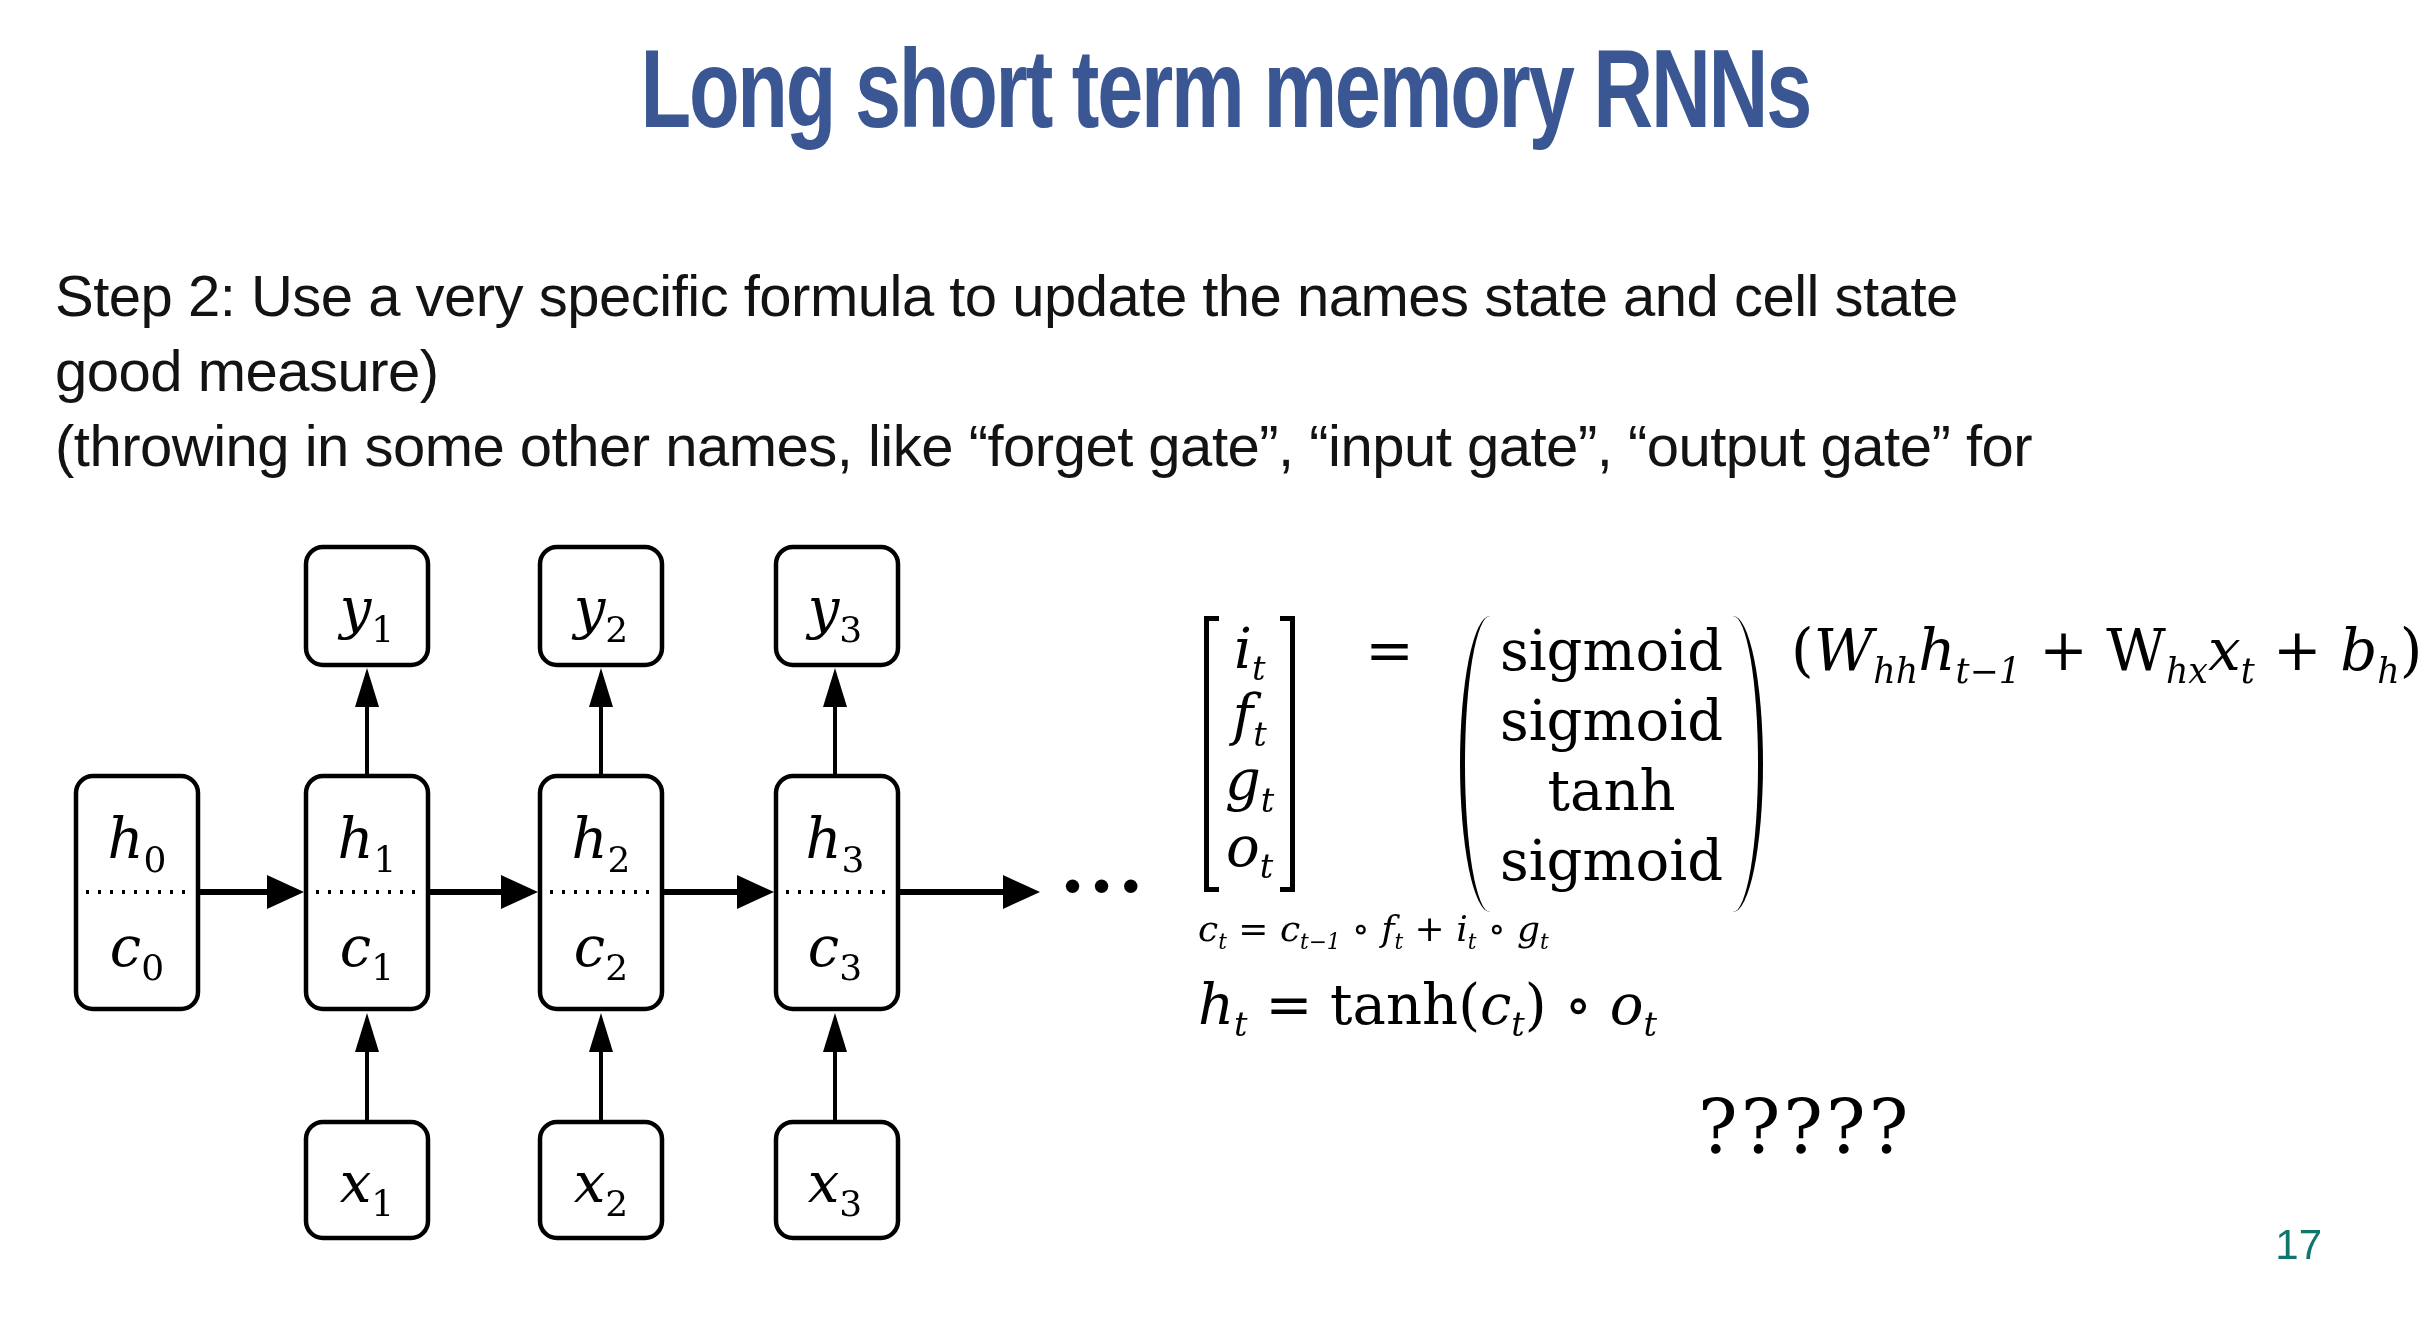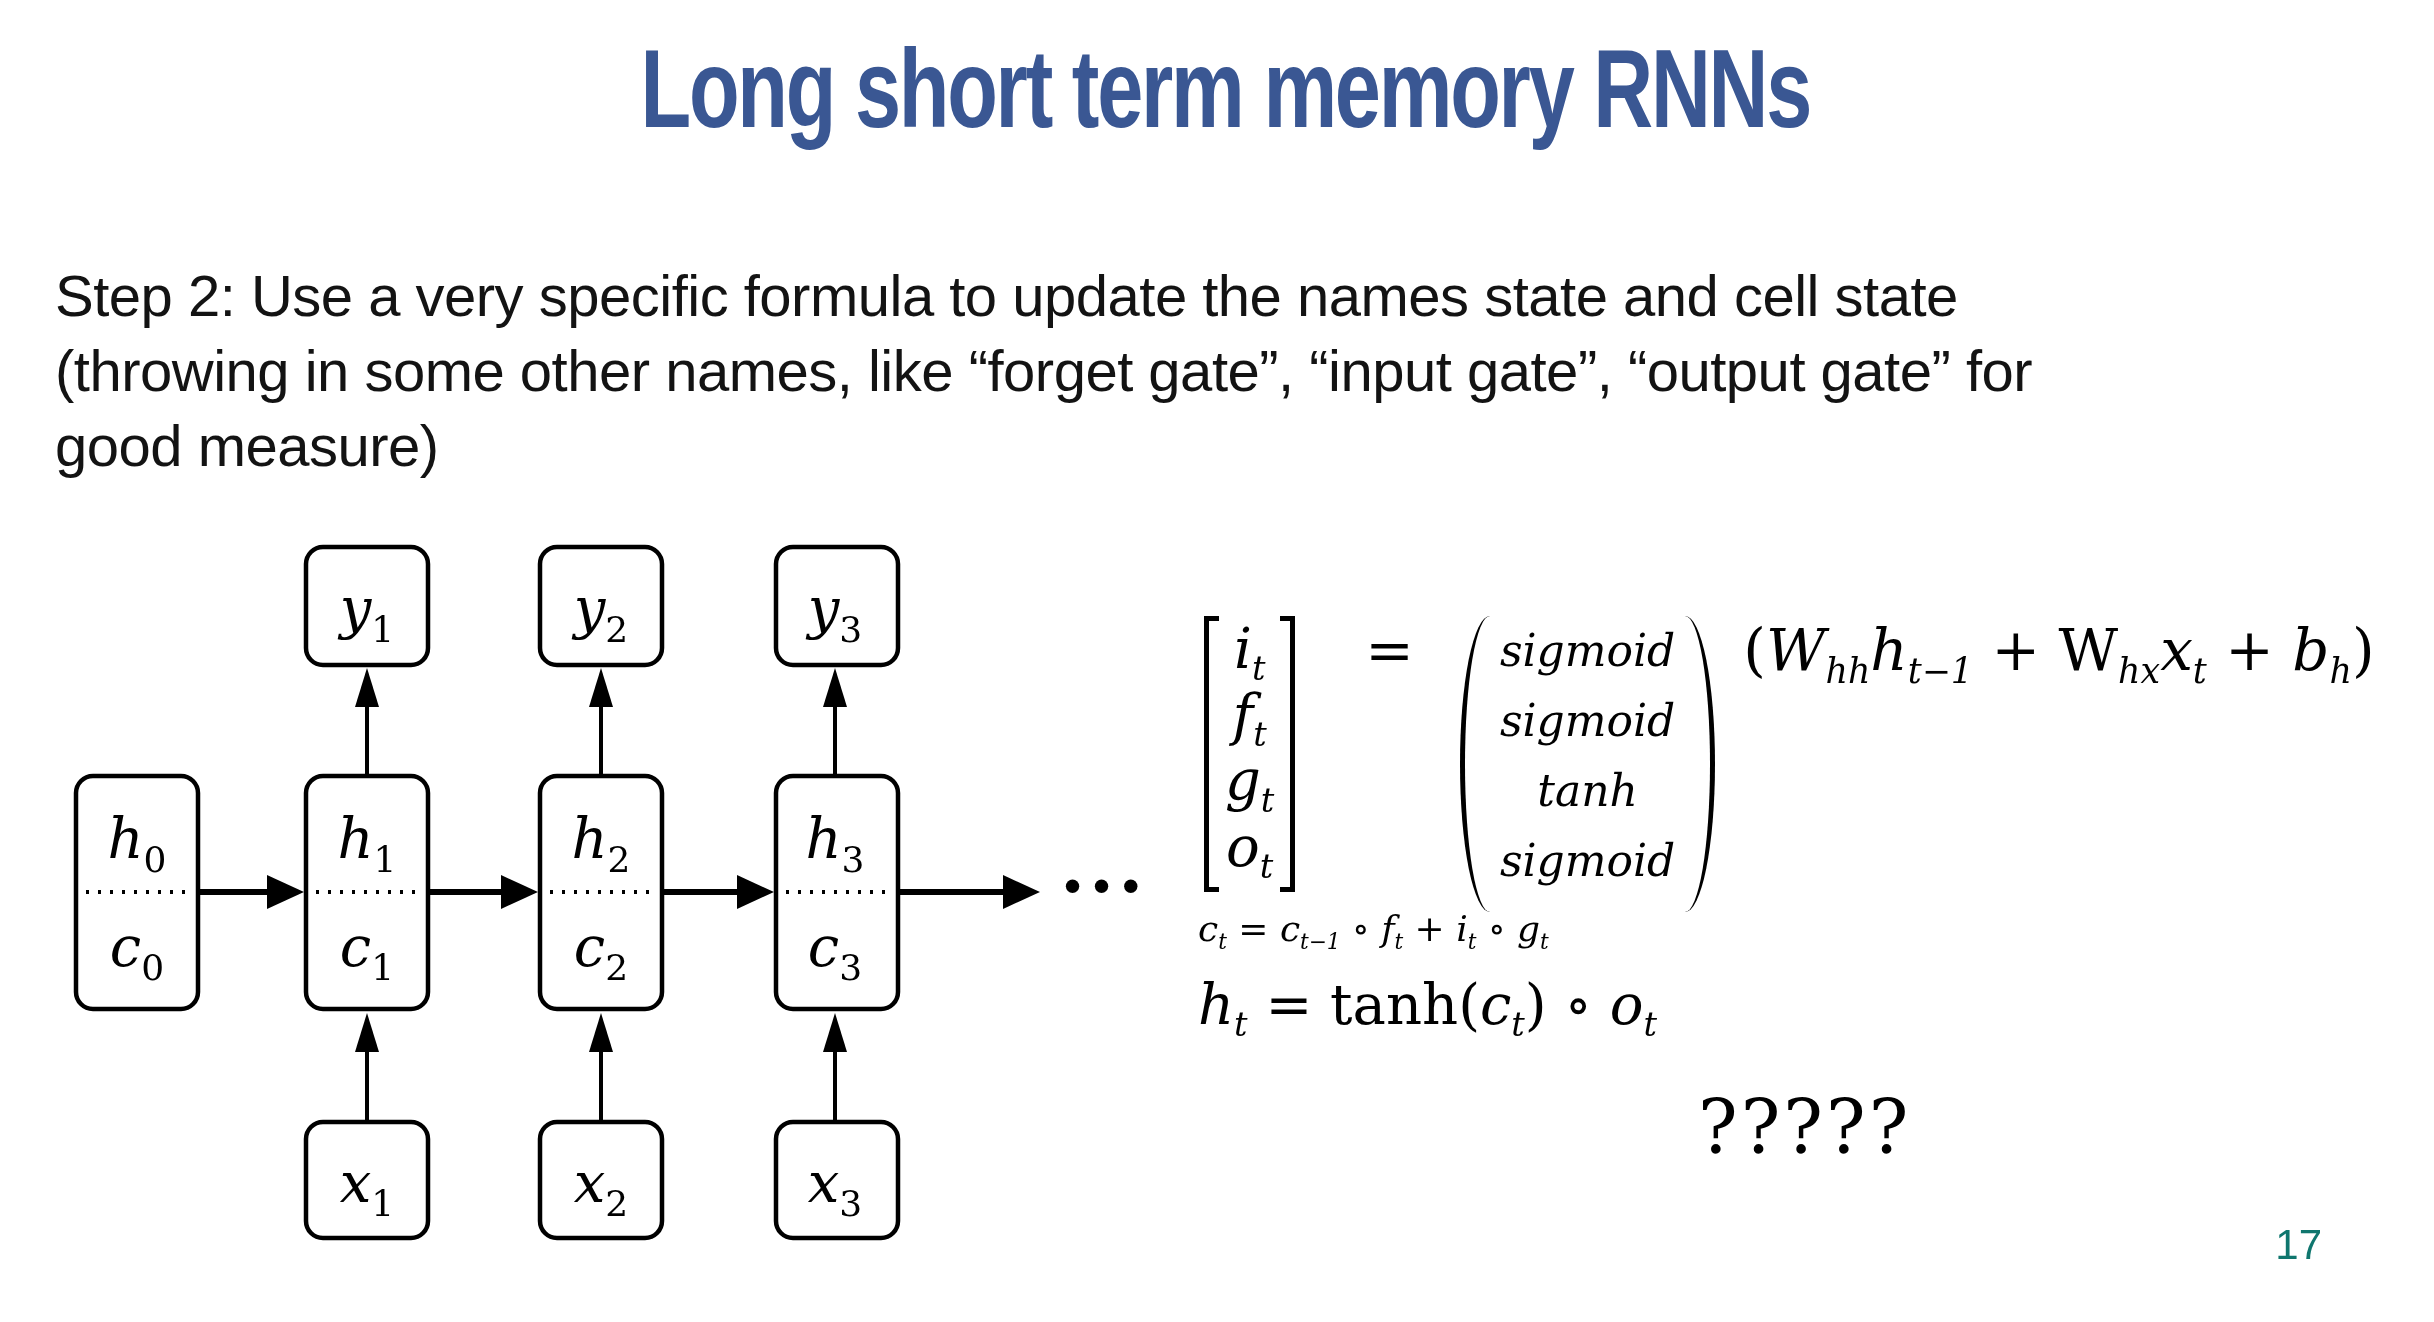--- a/index.html
+++ b/index.html
@@ -60,21 +60,21 @@
     border-left: 5px solid #000;
     border-top-left-radius: 100% 50%;
     border-bottom-left-radius: 100% 50%;
   }
   .paren-r {
     border-right: 5px solid #000;
     border-top-right-radius: 100% 50%;
     border-bottom-right-radius: 100% 50%;
   }
   .actcol { display: block; padding: 0 10px; }
-  .arow { height: 70px; line-height: 70px; text-align: center; font-size: 44px; font-style: italic; }
+  .arow { height: 70px; line-height: 70px; text-align: center; font-size: 56px; }
   .rhs { font-size: 58px; margin-left: 28px; white-space: nowrap; }
 
   .eq2 { position: absolute; left: 1198px; top: 908px; font-size: 36px; white-space: nowrap; }
   .eq3 { position: absolute; left: 1198px; top: 972px; font-size: 56px; white-space: nowrap; }
 
   .qmarks {
     position: absolute; left: 1698px; top: 1084px;
     font-size: 74px; letter-spacing: 3px;
   }
 
@@ -85,22 +85,22 @@
 </style>
 </head>
 <body>
 
 <div class="slide">
 
   <h1 class="title"><span class="title-inner">Long short term memory RNNs</span></h1>
 
   <div class="paragraph">
     <div class="pline">Step 2: Use a very specific formula to update the names state and cell state</div>
+    <div class="pline">good measure)</div>
     <div class="pline">(throwing in some other names, like “forget gate”, “input gate”, “output gate” for</div>
-    <div class="pline">good measure)</div>
   </div>
 
   <svg class="diagram" width="1160" height="780" viewBox="40 520 1160 780" font-family="DejaVu Serif, serif" font-size="56">
 
     <rect x="306" y="547" width="122" height="118" rx="17" fill="#fff" stroke="#000" stroke-width="4.5"></rect>
     <rect x="540" y="547" width="122" height="118" rx="17" fill="#fff" stroke="#000" stroke-width="4.5"></rect>
     <rect x="776" y="547" width="122" height="118" rx="17" fill="#fff" stroke="#000" stroke-width="4.5"></rect>
     <text x="367" y="628" text-anchor="middle"><tspan font-style="italic">y</tspan><tspan font-size="36" dy="14" font-style="normal">1</tspan></text>
     <text x="601" y="628" text-anchor="middle"><tspan font-style="italic">y</tspan><tspan font-size="36" dy="14" font-style="normal">2</tspan></text>
     <text x="835" y="628" text-anchor="middle"><tspan font-style="italic">y</tspan><tspan font-size="36" dy="14" font-style="normal">3</tspan></text>

